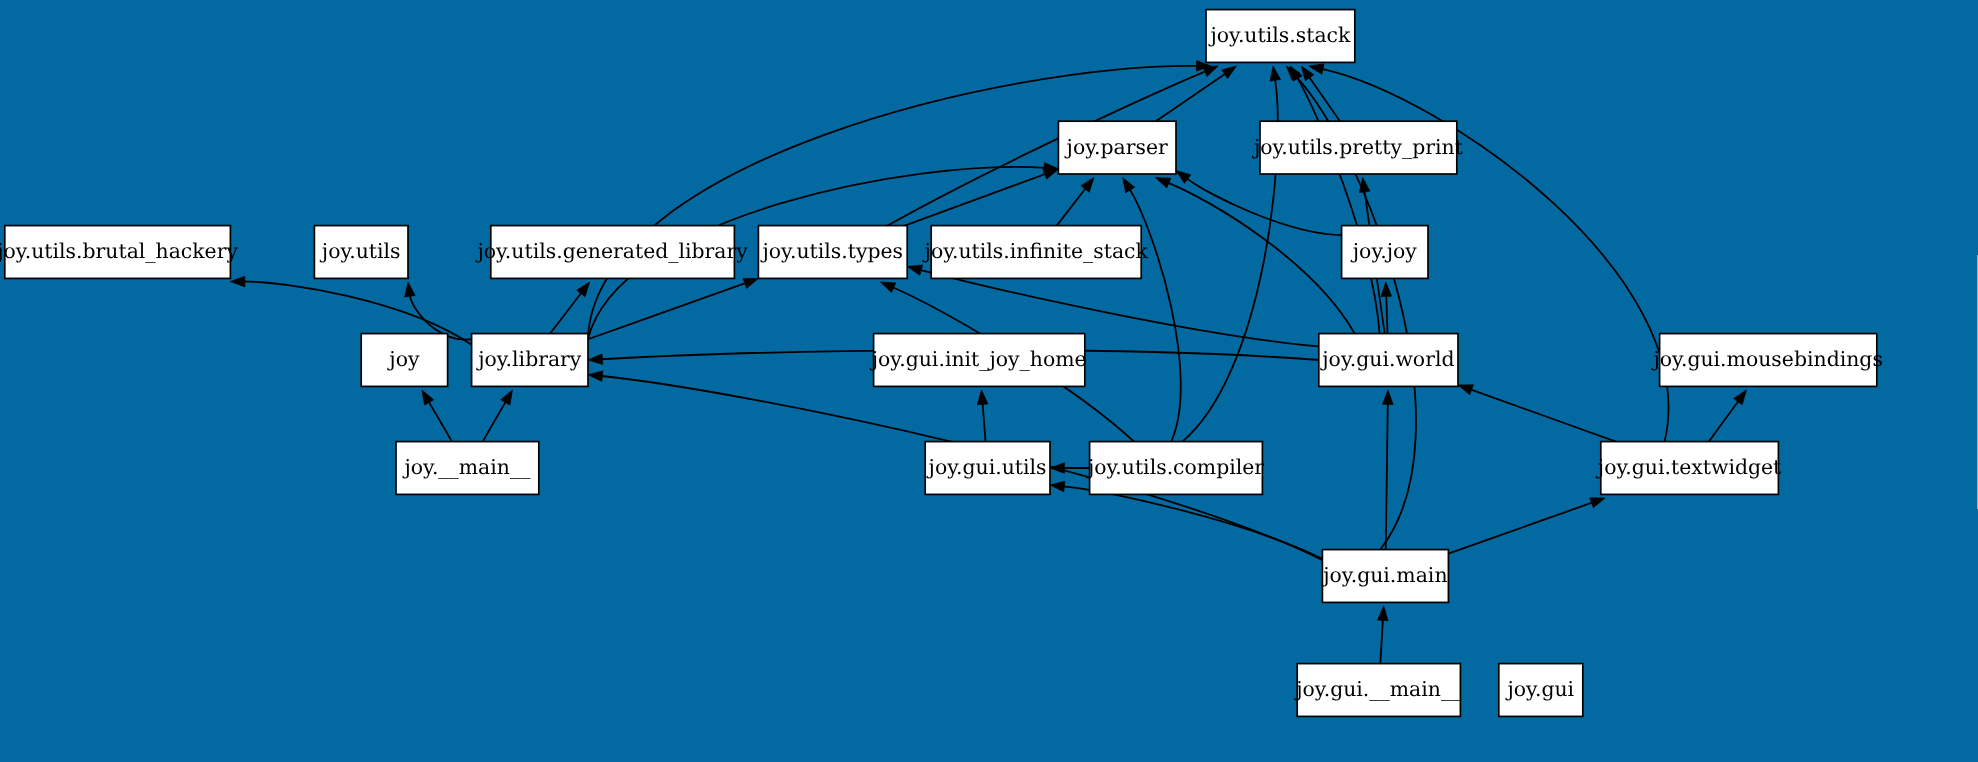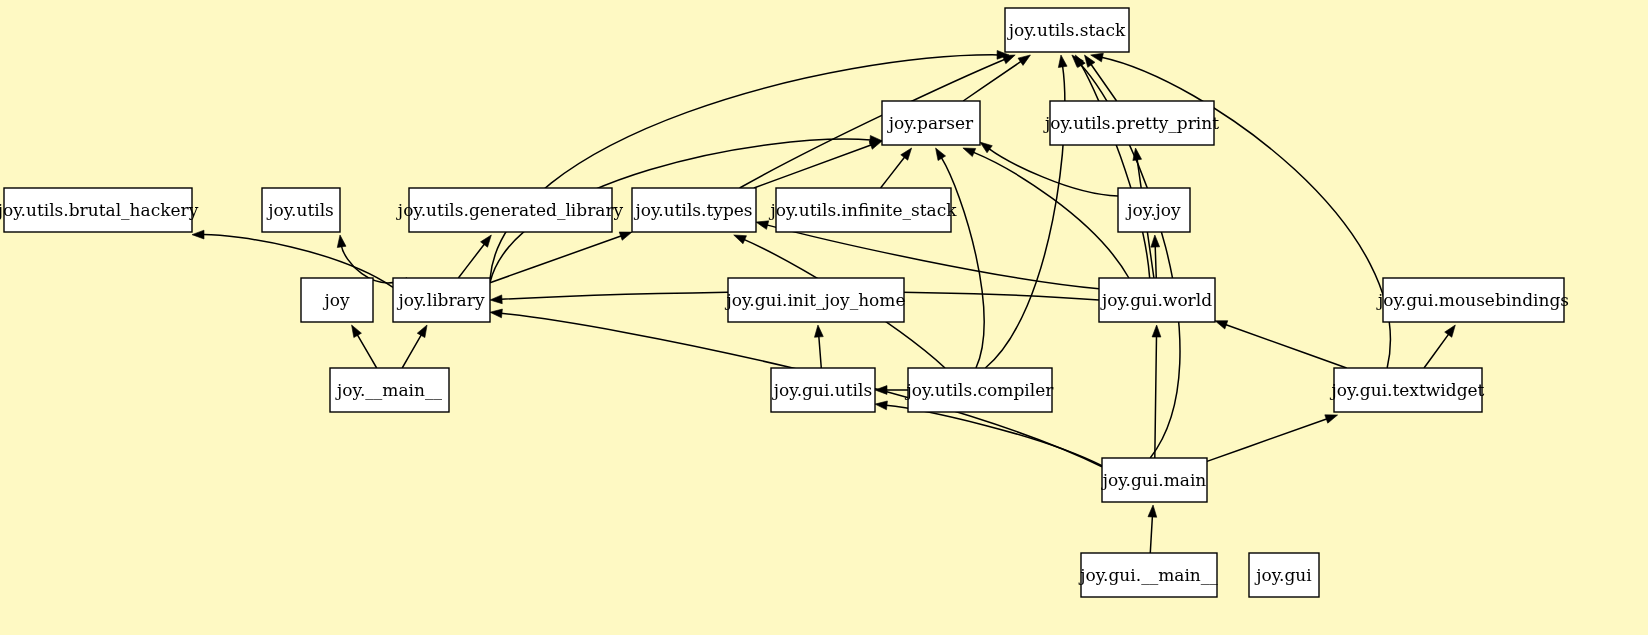--- a/index.html
+++ b/index.html
@@ -4,21 +4,21 @@
 <style>
   html, body {
     margin: 0;
     padding: 0;
     background: #ffffff;
   }
   #graph-root {
     position: relative;
     width: 1648px;
     height: 635px;
-    background: #fef9c3;
+    background: #0369a1;
     overflow: hidden;
     font-family: "DejaVu Serif", "Liberation Serif", serif;
   }
   svg.graph-canvas {
     position: absolute;
     left: 0;
     top: 0;
     width: 1648px;
     height: 635px;
     display: block;

